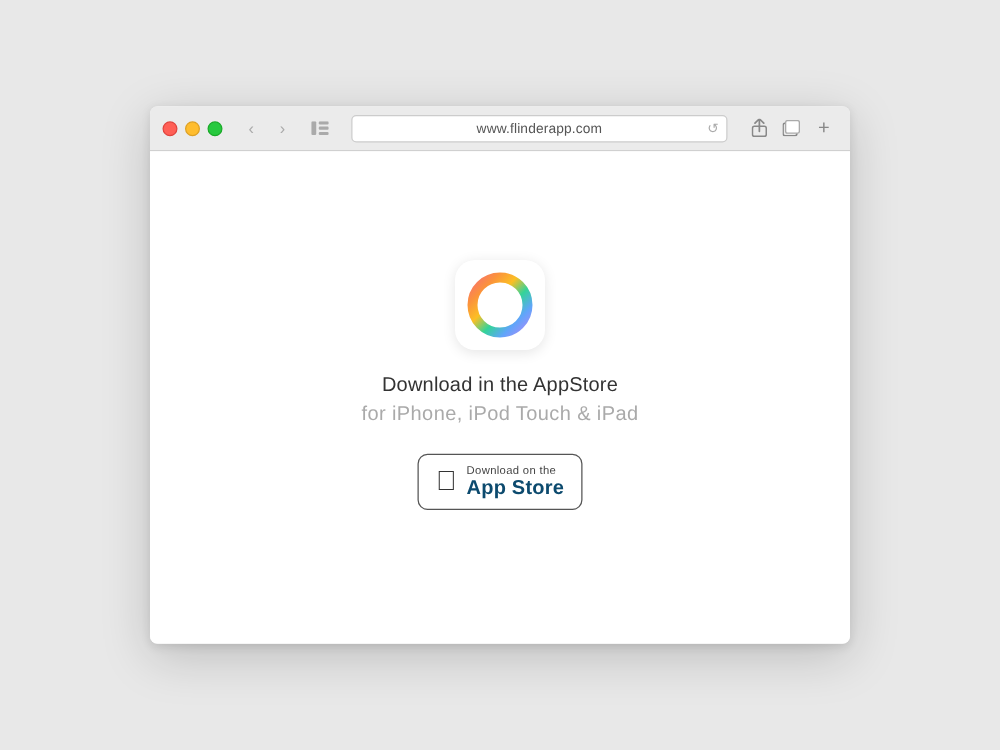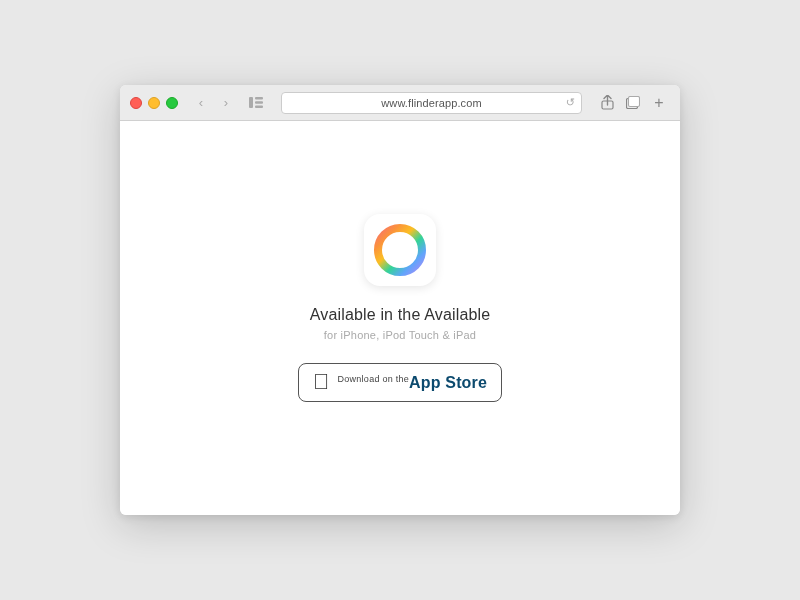--- a/index.html
+++ b/index.html
@@ -179,21 +179,21 @@
 
     .available-text {
       font-size: 16px;
       color: #333;
       font-weight: 400;
       letter-spacing: 0.01em;
       margin-bottom: 5px;
     }
 
     .subtitle-text {
-      font-size: 11px;
+      font-size: 16px;
       color: #aaa;
       letter-spacing: 0.02em;
       margin-bottom: 22px;
     }
 
     
     .appstore-badge {
       display: flex;
       align-items: center;
       gap: 8px;
@@ -207,21 +207,21 @@
 
     .apple-logo {
       font-size: 22px;
       line-height: 1;
       color: #333;
       margin-bottom: 1px;
     }
 
     .badge-text-wrap {
       display: flex;
-      flex-direction: row;
+      flex-direction: column;
       align-items: flex-start;
       line-height: 1.2;
       text-align: center;
     }
 
     .download-on {
       font-size: 9px;
       color: #444;
       letter-spacing: 0.03em;
       text-transform: none;
@@ -297,21 +297,21 @@
             <stop offset="60%" stop-color="#34d399"></stop>
             <stop offset="80%" stop-color="#60a5fa"></stop>
             <stop offset="100%" stop-color="#a78bfa"></stop>
           </linearGradient>
         </defs>
         <circle cx="28" cy="28" r="22" fill="none" stroke="url(#grad1)" stroke-width="8"></circle>
         <circle cx="28" cy="28" r="11" fill="white"></circle>
       </svg>
     </div>
 
-    <div class="available-text">Available in the Available</div>
+    <div class="available-text">Download in the AppStore</div>
     <div class="subtitle-text">for iPhone, iPod Touch &amp; iPad</div>
 
     <div class="appstore-badge">
       <div class="apple-logo"></div>
       <div class="badge-text-wrap">
         <span class="download-on">Download on the</span>
         <span class="app-store-label">App Store</span>
       </div>
     </div>
 

